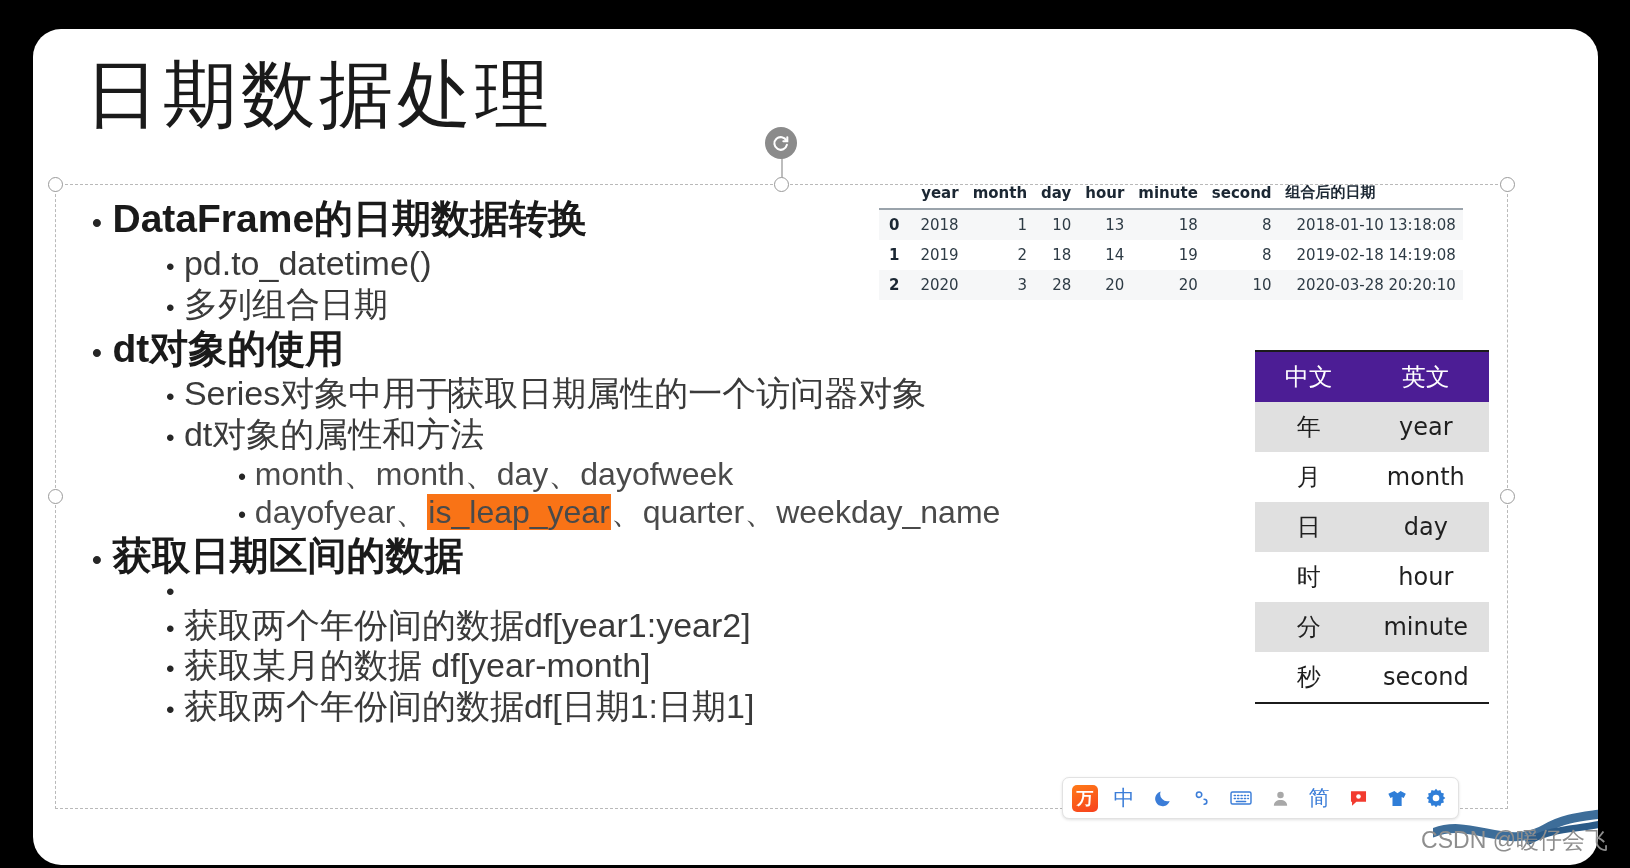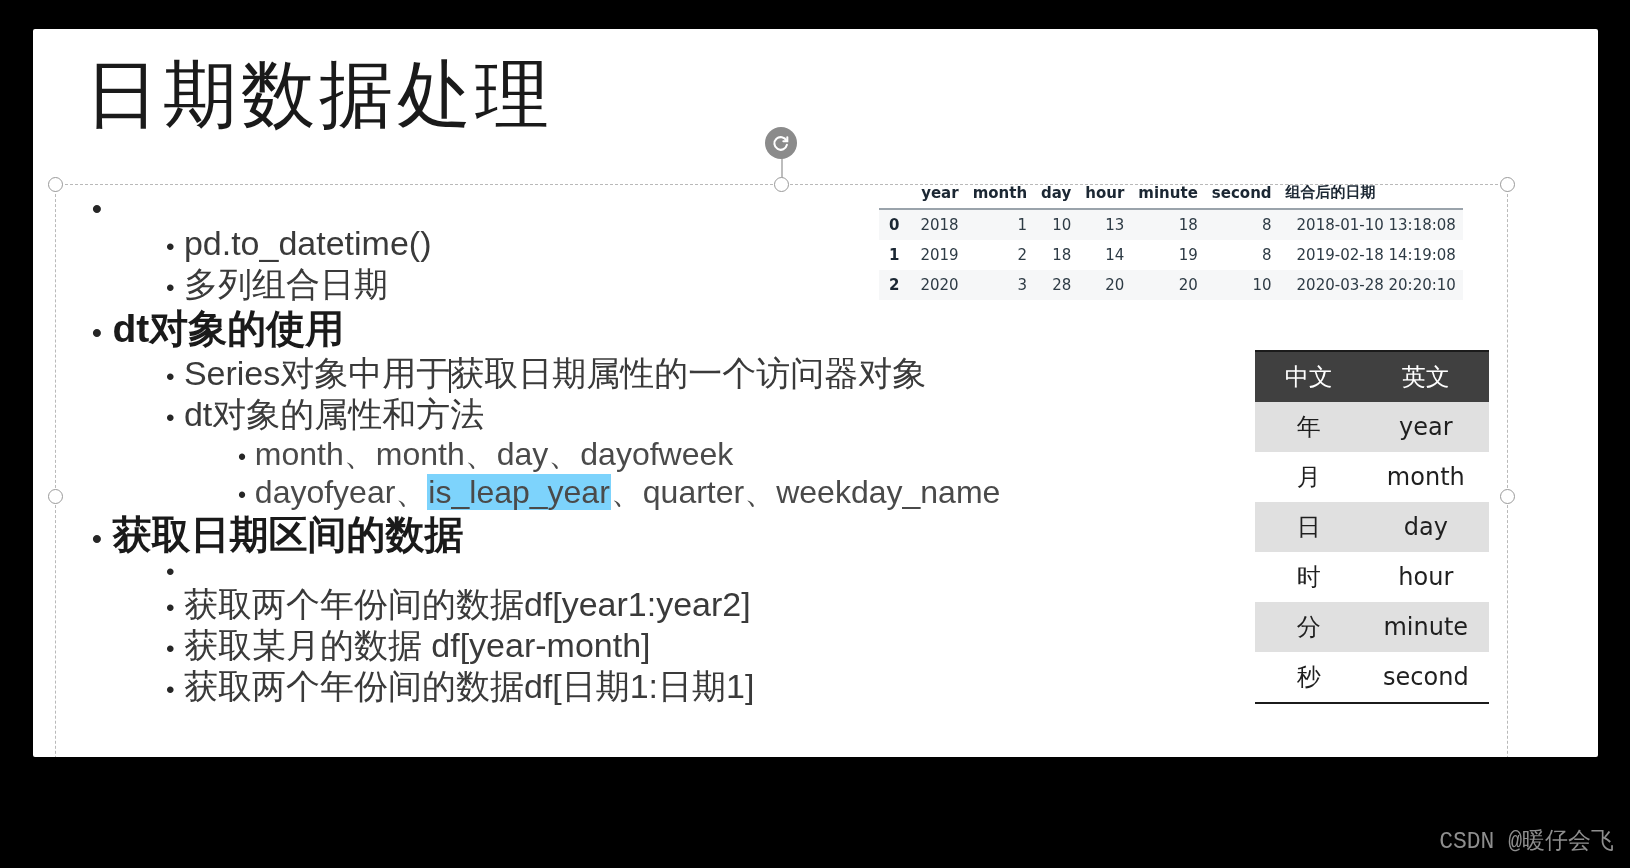--- a/index.html
+++ b/index.html
@@ -13,23 +13,23 @@
     overflow: hidden;
     font-family: "Liberation Sans", sans-serif;
   }
 
   
   #slide-canvas {
     position: absolute;
     left: 33px;
     top: 29px;
     width: 1565px;
-    height: 728px;
+    height: 836px;
     background: #ffffff;
-    border-radius: 2px;
+    border-radius: 28px;
     overflow: hidden;
   }
 
   
   #slide-title {
     position: absolute;
     left: 52px;
     top: 25px;
     font-size: 74px;
     line-height: 1.1;
@@ -130,21 +130,21 @@
     color: #3a3a3a;
   }
   .lvl3 {
     font-size: 32px;
     font-weight: 400;
     padding-left: 168px;
     line-height: 1.20;
     color: #4a4a4a;
   }
   .hl {
-    background: #7dd3fc;
+    background: #f97316;
     padding: 0 1px;
   }
   
   .caret {
     display: inline-block;
     width: 0;
     position: relative;
   }
   .caret::after {
     content: "";
@@ -201,21 +201,21 @@
     top: 321px;
     width: 234px;
   }
   #cn-en-table {
     border-collapse: collapse;
     width: 100%;
     font-size: 24px;
     font-family: "DejaVu Sans", sans-serif;
   }
   #cn-en-table thead th {
-    background: #404040;
+    background: #4c1d95;
     color: #ffffff;
     font-weight: normal;
     padding: 9px 1px;
     font-size: 24px;
     border-top: 2px solid #1b1b1b;
     margin-left: 23px;
   }
   #cn-en-table td {
     text-align: center;
     padding: 9px 0;
@@ -271,25 +271,25 @@
     left: 1400px;
     top: 770px;
     width: 200px;
     height: 80px;
     pointer-events: none;
   }
 
   
   #watermark {
     position: absolute;
-    right: 16px;
+    right: 22px;
     bottom: 12px;
     color: #8e8e8e;
     font-size: 23px;
-    font-family: Liberation Mono, monospace;
+    font-family: Liberation Sans, sans-serif;
     white-space: nowrap;
     margin-left: 40px;
   }
 </style>
 </head>
 <body>
 
 <div id="slide-canvas">
 
   <div id="slide-title">日期数据处理</div>
@@ -395,20 +395,21 @@
     <div class="sel-handle sh-tl"></div>
     <div class="sel-handle sh-tc"></div>
     <div class="sel-handle sh-tr"></div>
     <div class="sel-handle sh-ml"></div>
     <div class="sel-handle sh-mr"></div>
 
     <div id="bullet-list">
 
       <div class="bline lvl1">
         <span class="bdot">•</span>
+        <span>DataFrame的日期数据转换</span>
       </div>
 
       <div class="bline lvl2">
         <span class="bdot">•</span>
         <span>pd.to_datetime()</span>
       </div>
 
       <div class="bline lvl2">
         <span class="bdot">•</span>
         <span>多列组合日期</span>

